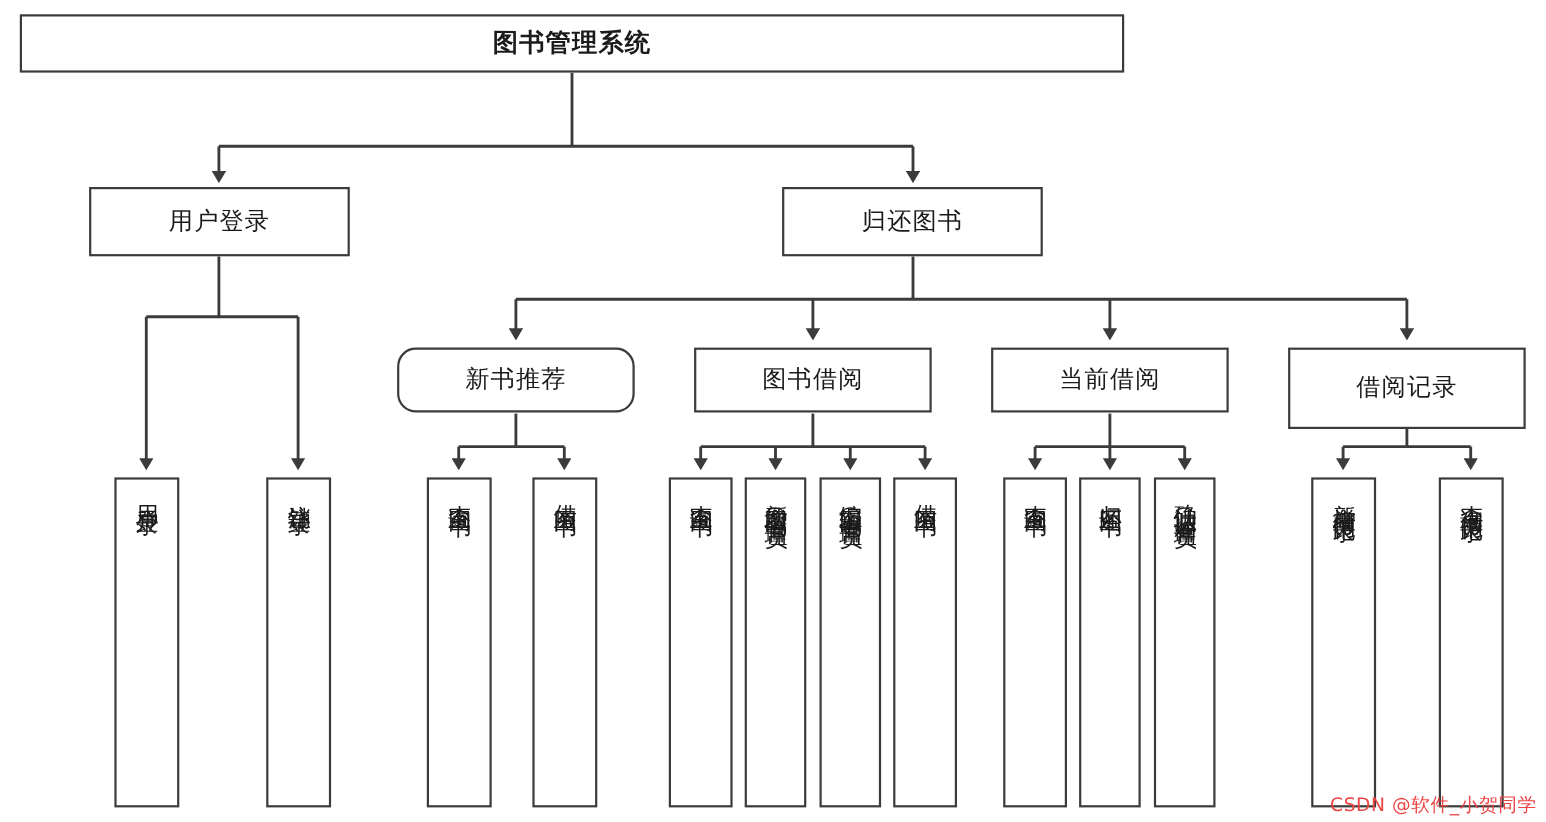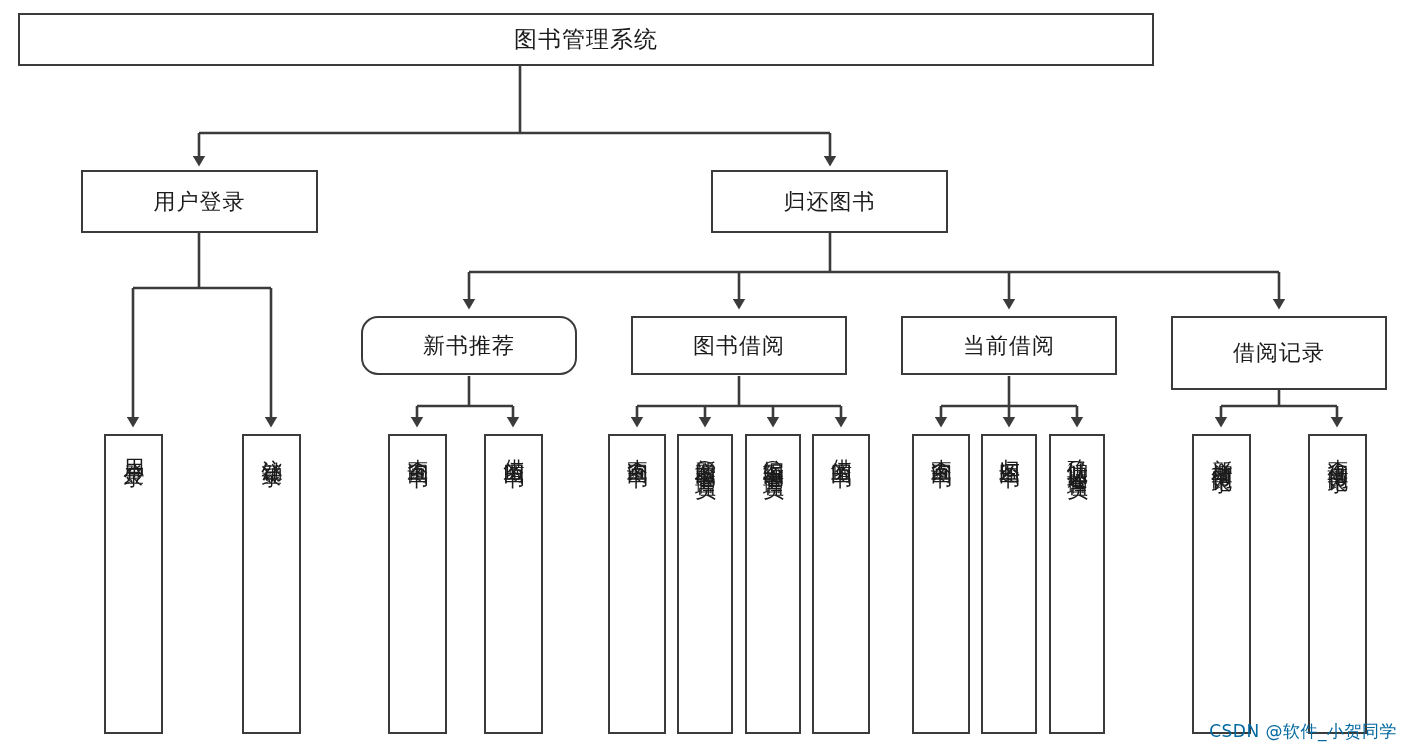--- a/index.html
+++ b/index.html
@@ -62,21 +62,21 @@
     font-size: 21px;
     letter-spacing: 3px;
     line-height: 1;
     white-space: nowrap;
   }
   .watermark {
     position: absolute;
     right: 8px;
     bottom: 4px;
     font-size: 17px;
-    color: #0369a1;
+    color: #ef4444;
     white-space: nowrap;
     letter-spacing: 0.5px;
   }
 </style>
 </head>
 <body>
 
 <div id="canvas">
 
   <svg class="wires" viewBox="0 0 1405 747" xmlns="http://www.w3.org/2000/svg">
@@ -122,21 +122,21 @@
       <path d="M1009,406 L1009,418" marker-end="url(#ah)"></path>
       <path d="M1077,406 L1077,418" marker-end="url(#ah)"></path>
 
       <path d="M1279,376 L1279,406"></path>
       <path d="M1221,406 L1337,406"></path>
       <path d="M1221,406 L1221,418" marker-end="url(#ah)"></path>
       <path d="M1337,406 L1337,418" marker-end="url(#ah)"></path>
     </g>
   </svg>
 
-  <div class="node horiz root" style="left:18px; top:13px; width:1136px; height:53px;">
+  <div class="node horiz root" style="left:18px; top:13px; width:1004px; height:53px;font-weight:bold;">
     <span class="lbl">图书管理系统</span>
   </div>
 
   <div class="node horiz" style="left:81px; top:170px; width:237px; height:63px;">
     <span class="lbl">用户登录</span>
   </div>
 
   <div class="node horiz" style="left:711px; top:170px; width:237px; height:63px;">
     <span class="lbl">归还图书</span>
   </div>

